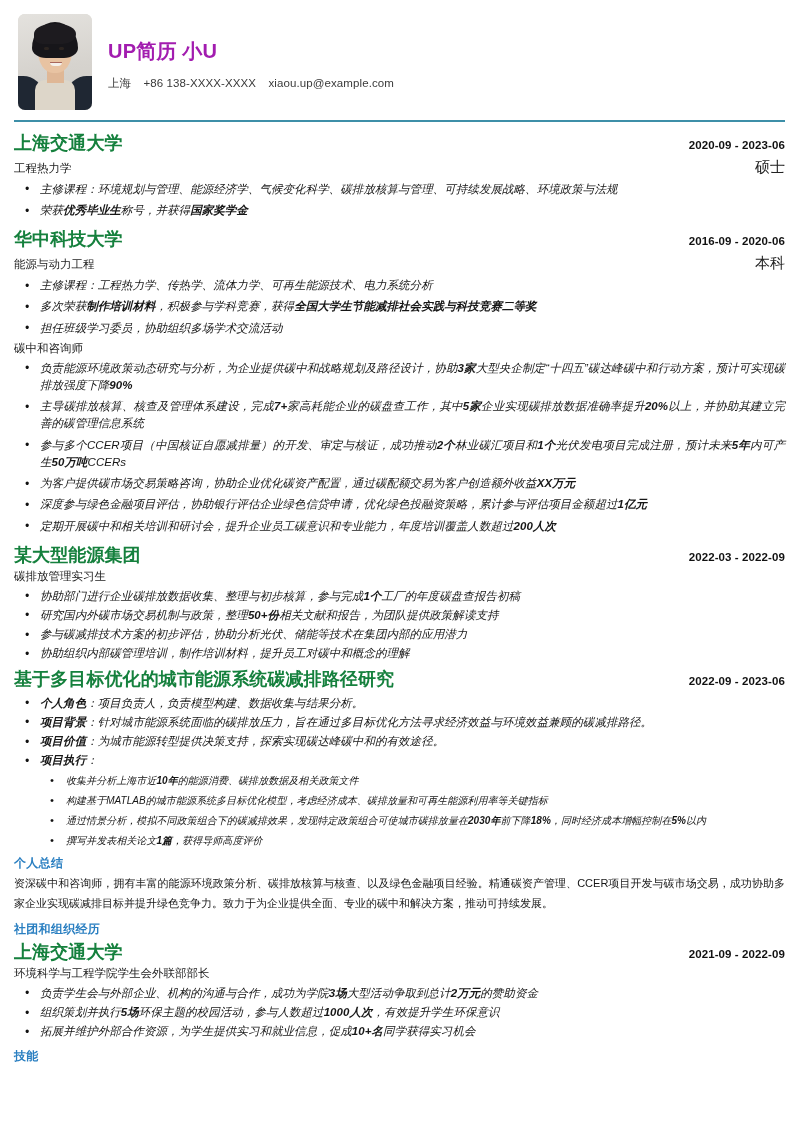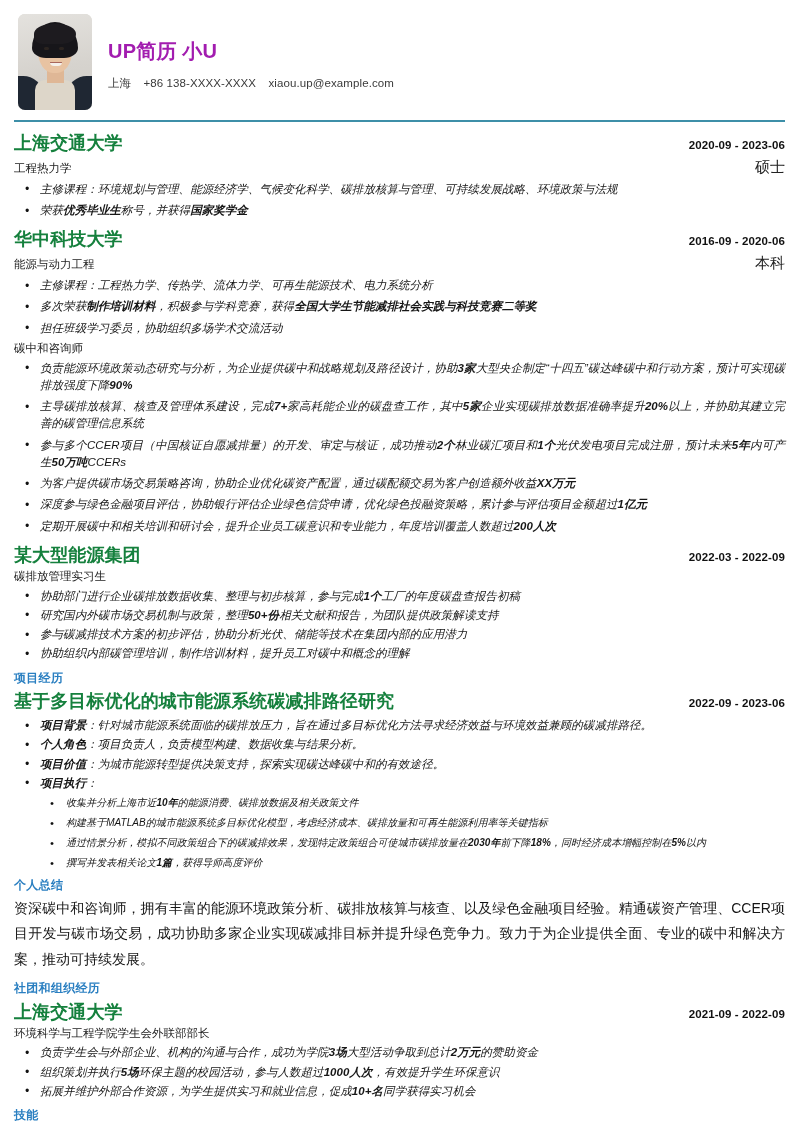--- a/index.html
+++ b/index.html
@@ -215,21 +215,21 @@
     position: absolute;
     left: 10px;
     top: -0.5px;
     font-size: 11px;
     color: #111;
   }
 
   b, .b { font-weight: 700; }
 
   .summary-text {
-    font-size: 14px;
+    font-size: 11px;
     line-height: 1.85;
     color: #161616;
     text-align: justify;
     margin-top: 1px;
   }
 </style>
 </head>
 <body>
 
 <div class="page">
@@ -320,30 +320,29 @@
       <ul class="bullets tight">
         <li>协助部门进行企业碳排放数据收集、整理与初步核算，参与完成<b>1个</b>工厂的年度碳盘查报告初稿</li>
         <li>研究国内外碳市场交易机制与政策，整理<b>50+份</b>相关文献和报告，为团队提供政策解读支持</li>
         <li>参与碳减排技术方案的初步评估，协助分析光伏、储能等技术在集团内部的应用潜力</li>
         <li>协助组织内部碳管理培训，制作培训材料，提升员工对碳中和概念的理解</li>
       </ul>
     </div>
   </div>
 
   <div class="section">
-    <div class="section-title">项目经历</div>
 
     <div class="entry">
       <div class="entry-head">
         <div class="org">基于多目标优化的城市能源系统碳减排路径研究</div>
         <div class="date">2022-09 - 2023-06</div>
       </div>
       <ul class="bullets tight">
+        <li><b>个人角色</b>：项目负责人，负责模型构建、数据收集与结果分析。</li>
         <li><b>项目背景</b>：针对城市能源系统面临的碳排放压力，旨在通过多目标优化方法寻求经济效益与环境效益兼顾的碳减排路径。</li>
-        <li><b>个人角色</b>：项目负责人，负责模型构建、数据收集与结果分析。</li>
         <li><b>项目价值</b>：为城市能源转型提供决策支持，探索实现碳达峰碳中和的有效途径。</li>
         <li><b>项目执行</b>：<ul class="sub-bullets">
             <li>收集并分析上海市近<b>10年</b>的能源消费、碳排放数据及相关政策文件</li>
             <li>构建基于MATLAB的城市能源系统多目标优化模型，考虑经济成本、碳排放量和可再生能源利用率等关键指标</li>
             <li>通过情景分析，模拟不同政策组合下的碳减排效果，发现特定政策组合可使城市碳排放量在<b>2030年</b>前下降<b>18%</b>，同时经济成本增幅控制在<b>5%</b>以内</li>
             <li>撰写并发表相关论文<b>1篇</b>，获得导师高度评价</li>
           </ul></li>
       </ul>
     </div>
   </div>

